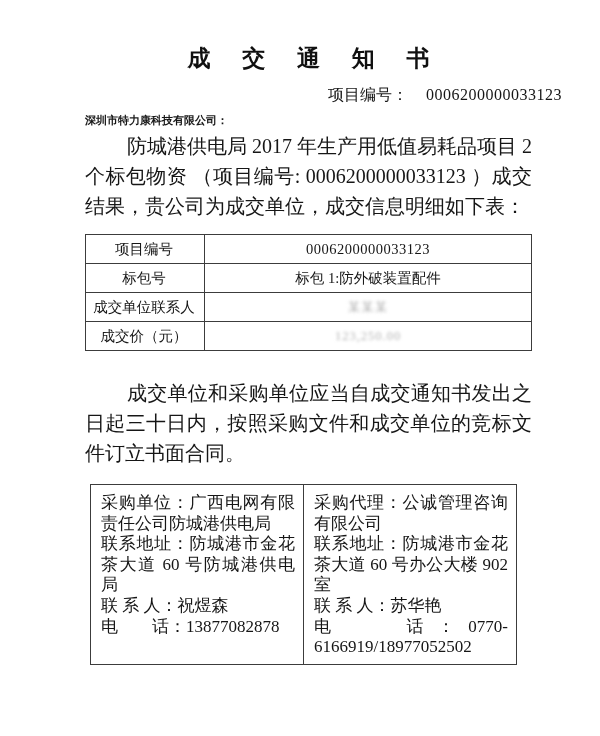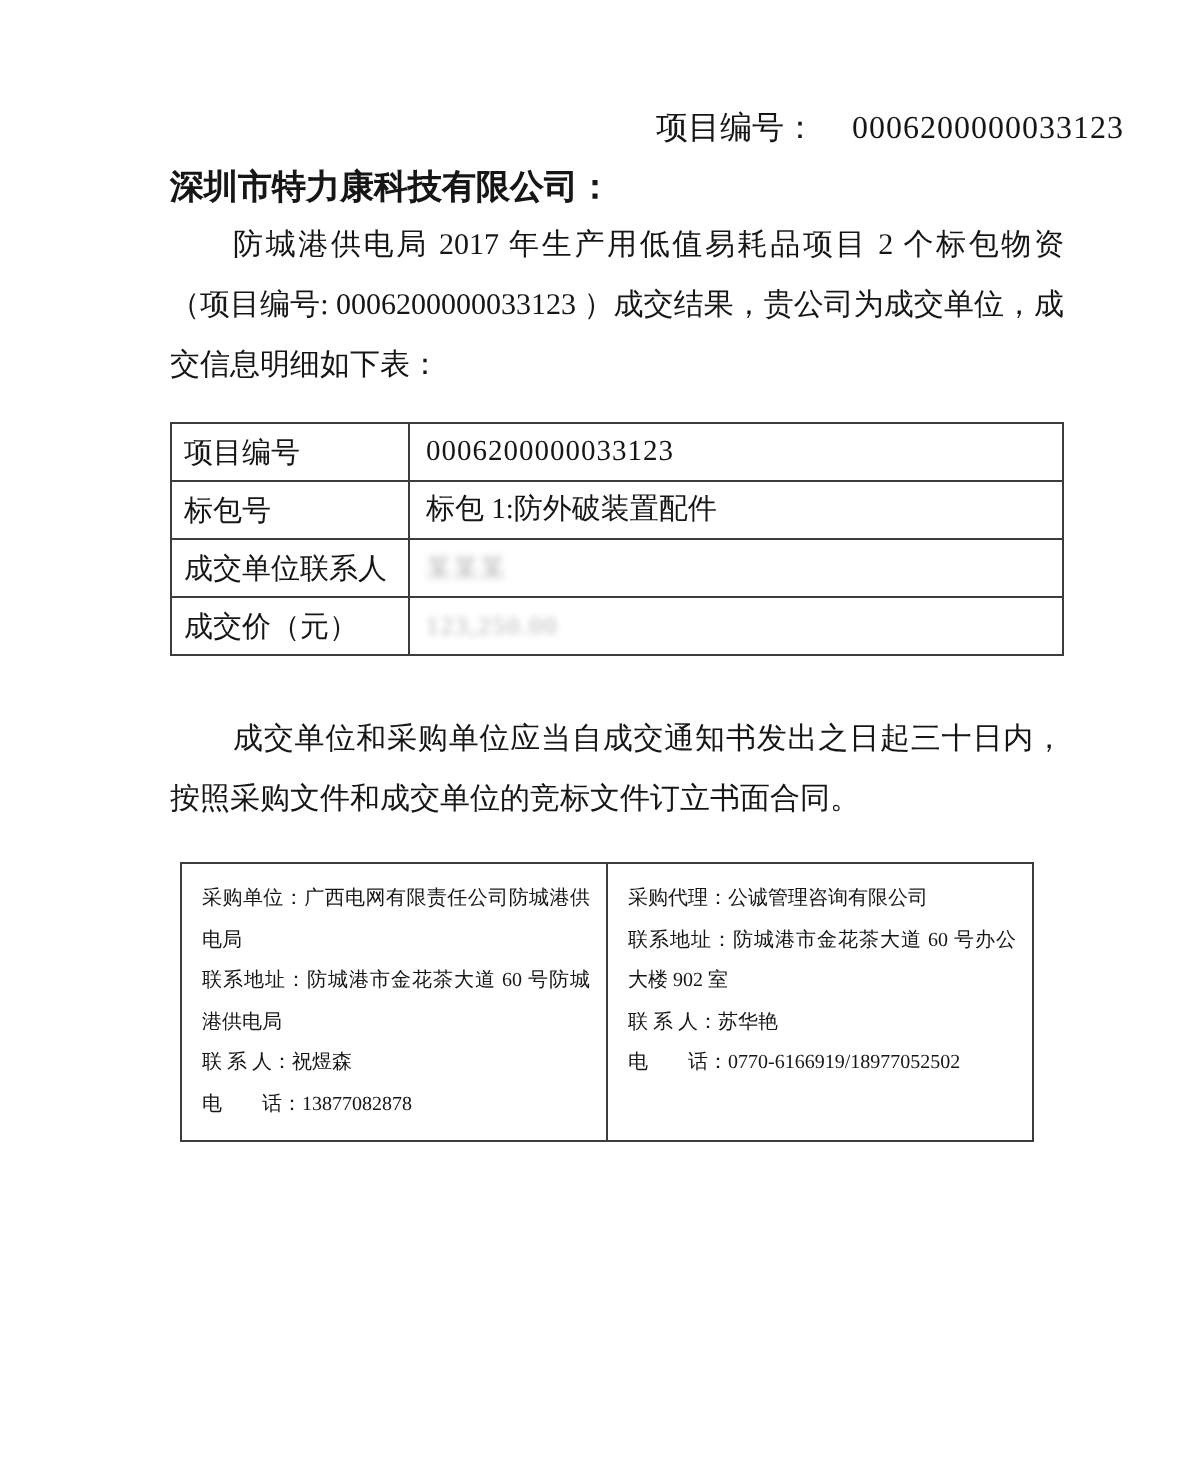--- a/index.html
+++ b/index.html
@@ -8,52 +8,53 @@
     font-family:"Liberation Serif","DejaVu Serif",serif;
     box-sizing:border-box;padding:43px 68px 0 85px;position:relative;overflow:hidden;
   }
   .title{
     margin:0;text-align:center;font-size:23px;font-weight:700;
     letter-spacing:13px;text-indent:13px;color:#101010;white-space:nowrap;
   }
   .project-line{margin-top:11px;text-align:right;margin-right:-30px;font-size:16px;white-space:nowrap;}
   .project-line .lbl{margin-right:18px;}
   .project-line .num{letter-spacing:0.5px;}
-  .addressee{margin-top:7px;font-weight:700;font-size:17px;}
-  .para{font-size:15px;line-height:30px;text-align:justify;}
+  .addressee{margin-top:7px;font-weight:700;font-size:11px;}
+  .para{font-size:20px;line-height:30px;text-align:justify;}
   .para .ptext{display:block;text-indent:2.1em;}
   .intro{margin-top:3px;}
   .clause{margin-top:27px;}
   table{border-collapse:collapse;}
-  .award{margin-top:13px;width:100%;}
+  .award{margin-top:13px;width:100%;text-align:center;}
   .award td{border:1px solid #3c3c3c;font-size:14.5px;padding:2px 8px;vertical-align:middle;}
   .award td.cell-label{width:104px;padding-left:6px;}
   .award tr{height:29px;}
   .award tr.tall{height:47px;}
   .award .val{line-height:23px;}
   .num{letter-spacing:0.5px;}
   .parties{margin-top:16px;margin-left:5px;width:427px;table-layout:fixed;}
   .parties td{
     border:1px solid #3c3c3c;width:50%;vertical-align:top;
-    padding:8px 8px 6px 10px;font-size:10px;line-height:20.6px;
+    padding:8px 8px 6px 10px;font-size:17px;line-height:20.6px;
   }
   .parties .field{text-align:justify;overflow-wrap:break-word;}
   .date-line{margin-top:22px;padding-left:275px;font-size:13.5px;white-space:nowrap;}
   .date-line .lbl{margin-right:4px;}
   .redacted{
     color:#b3b3b3;filter:blur(1.7px);letter-spacing:1px;
     user-select:none;font-size:12.5px;
   }
   .date-line .redacted{font-size:13px;}
 </style>
 </head>
 <body>
 
 <div class="page">
 
+  <h1 class="title">成 交 通 知 书</h1>
 
   <div class="project-line">
     <span class="lbl">项目编号：</span><span class="num">0006200000033123</span>
   </div>
 
   <div class="addressee">深圳市特力康科技有限公司：</div>
 
   <div class="para intro">
     <span class="ptext">防城港供电局 2017 年生产用低值易耗品项目 2 个标包物资 （项目编号: 0006200000033123 ）成交结果，贵公司为成交单位，成交信息明细如下表：</span>
   </div>

